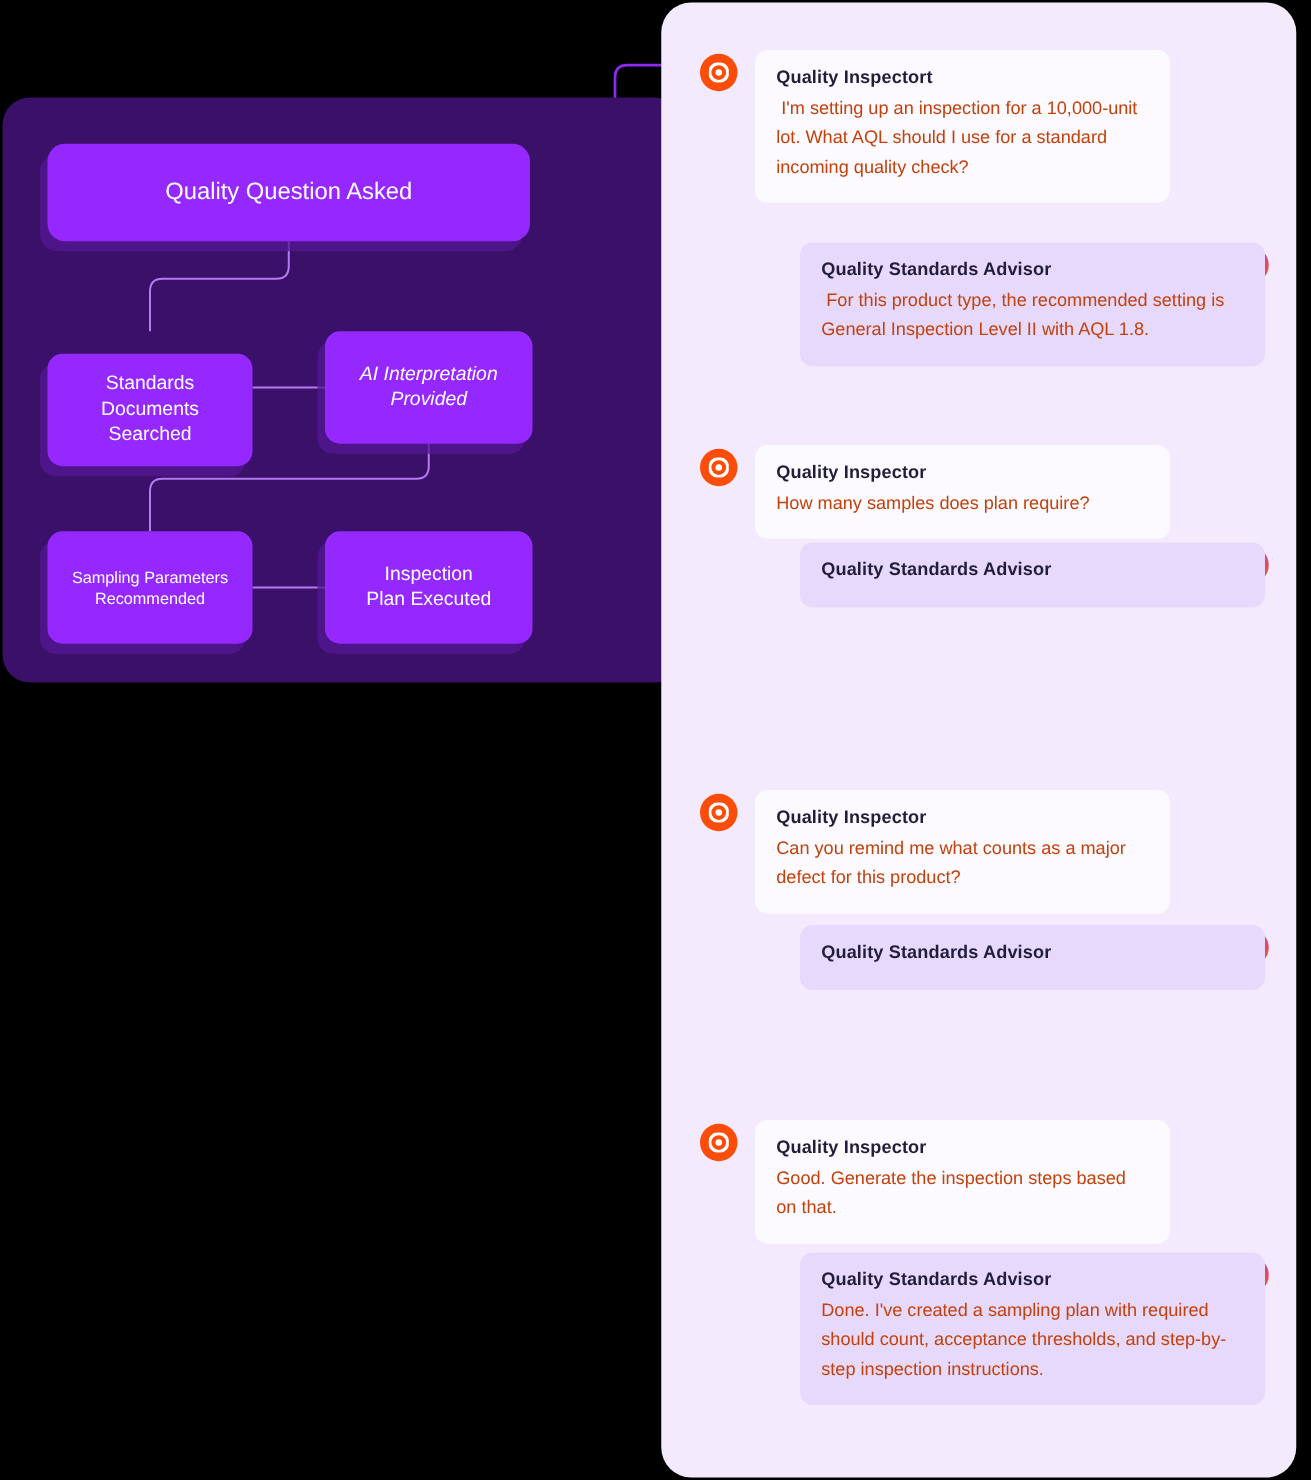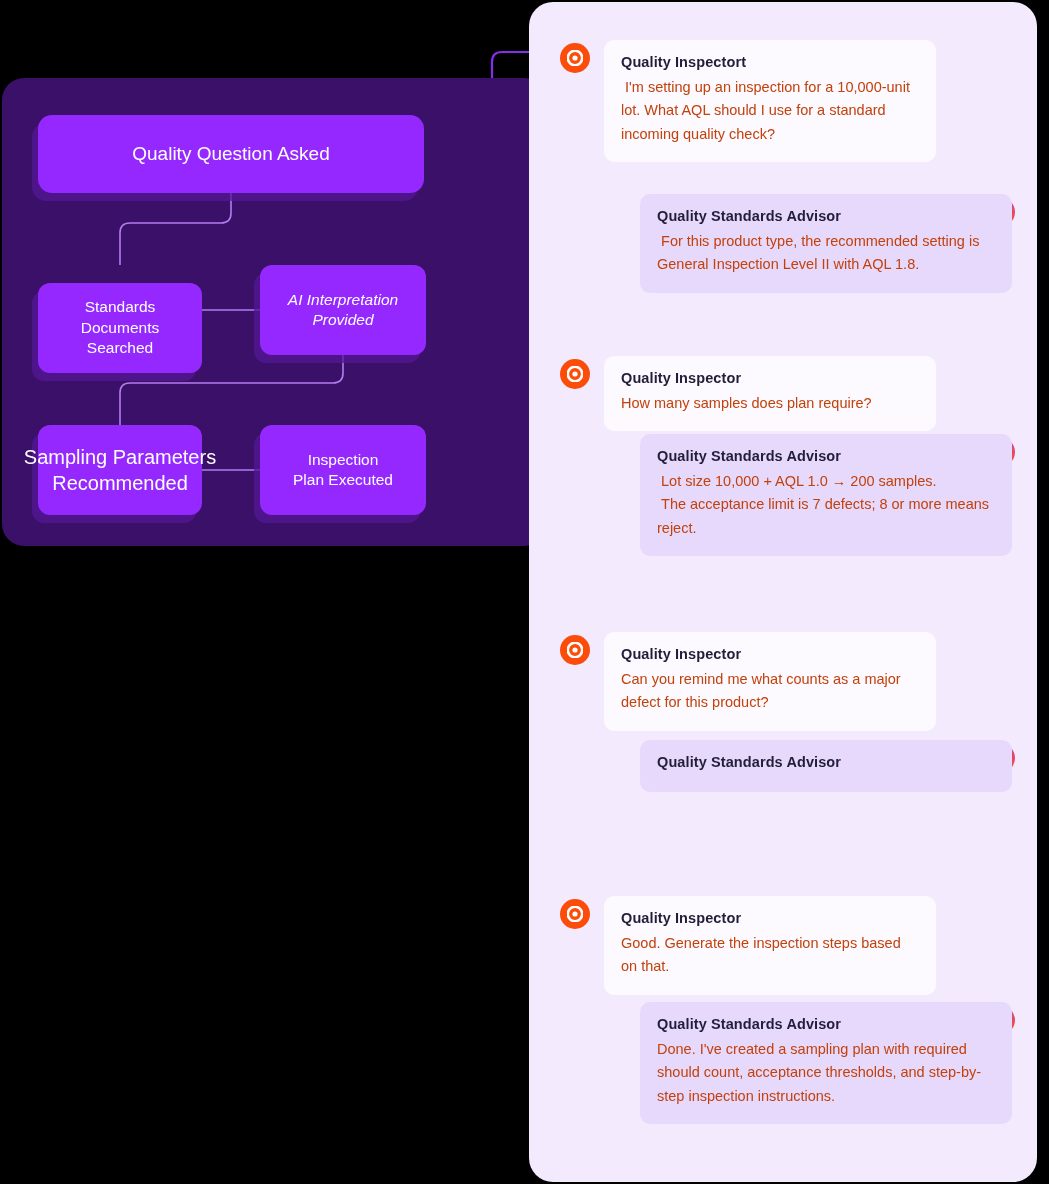--- a/index.html
+++ b/index.html
@@ -90,21 +90,21 @@
     height: 90px;
     font-size: 15.5px;
     font-style: italic;
   }
 
   #node-sampling {
     left: 36px;
     top: 347px;
     width: 164px;
     height: 90px;
-    font-size: 20px;
+    font-size: 13px;
   }
 
   #node-inspection {
     left: 258px;
     top: 347px;
     width: 166px;
     height: 90px;
     font-size: 15.5px;
     text-align: center;
   }
@@ -270,22 +270,20 @@
             <rect x="3.2" y="6.2" width="13.6" height="9.4" rx="3.6" fill="#FFFFFF"></rect>
             <rect x="0.8" y="8.6" width="2.0" height="4.2" rx="1" fill="#FFFFFF"></rect>
             <rect x="17.2" y="8.6" width="2.0" height="4.2" rx="1" fill="#FFFFFF"></rect>
             <circle cx="7.4" cy="10.4" r="1.5" fill="#F1603A"></circle>
             <circle cx="12.6" cy="10.4" r="1.5" fill="#F1603A"></circle>
             <rect x="6.6" y="12.8" width="6.8" height="1.5" rx="0.75" fill="#F1603A"></rect>
           </svg>
         </div>
         <div class="bubble bubble-bot" style="top: 432px;">
           <div class="speaker">Quality Standards Advisor</div>
-          <div class="msg"> Lot size 10,000 + AQL 1.0 → 200 samples.
- The acceptance limit is 7 defects; 8 or more means reject.</div>
         </div>
         <div class="avatar avatar-user" style="top: 633px;">
           <svg width="16" height="16" viewBox="0 0 16 16" aria-hidden="true">
             <circle cx="8" cy="8" r="7.2" fill="none" stroke="#FFFFFF" stroke-width="2.6"></circle>
             <circle cx="8" cy="8" r="2.6" fill="#FFFFFF"></circle>
           </svg>
         </div>
         <div class="bubble bubble-user" style="top: 630px;">
           <div class="speaker">Quality Inspector</div>
           <div class="msg">Can you remind me what counts as a major defect for this product?</div>

